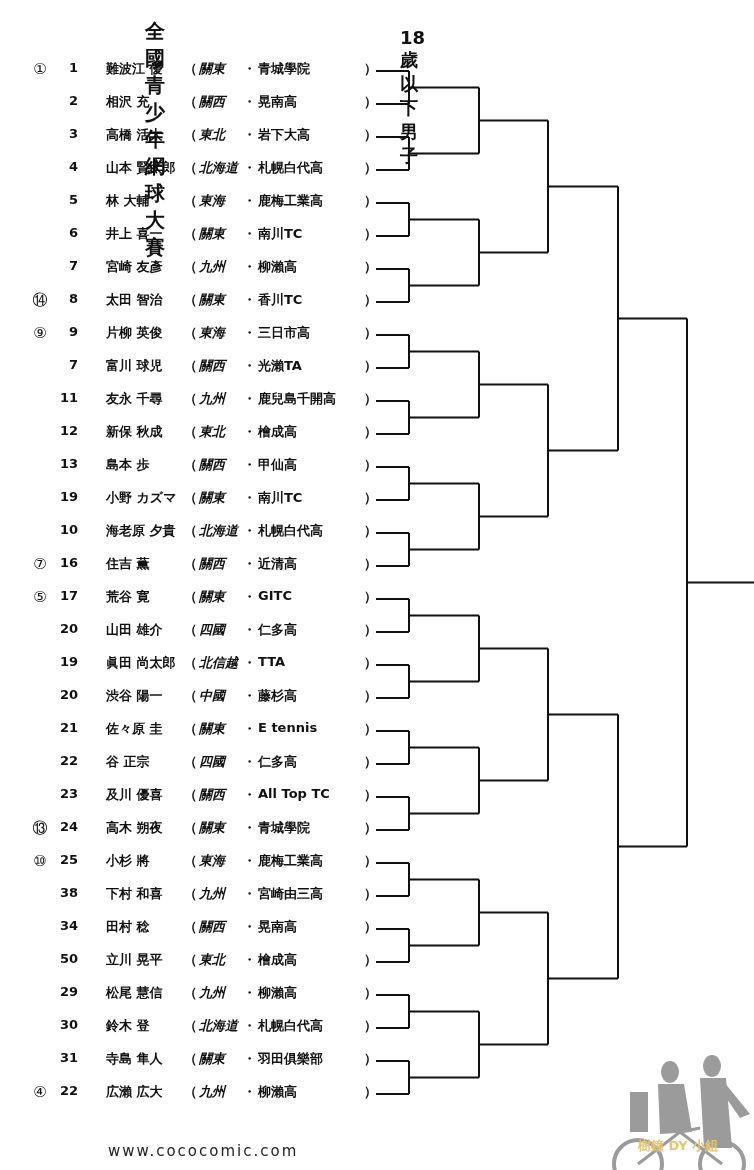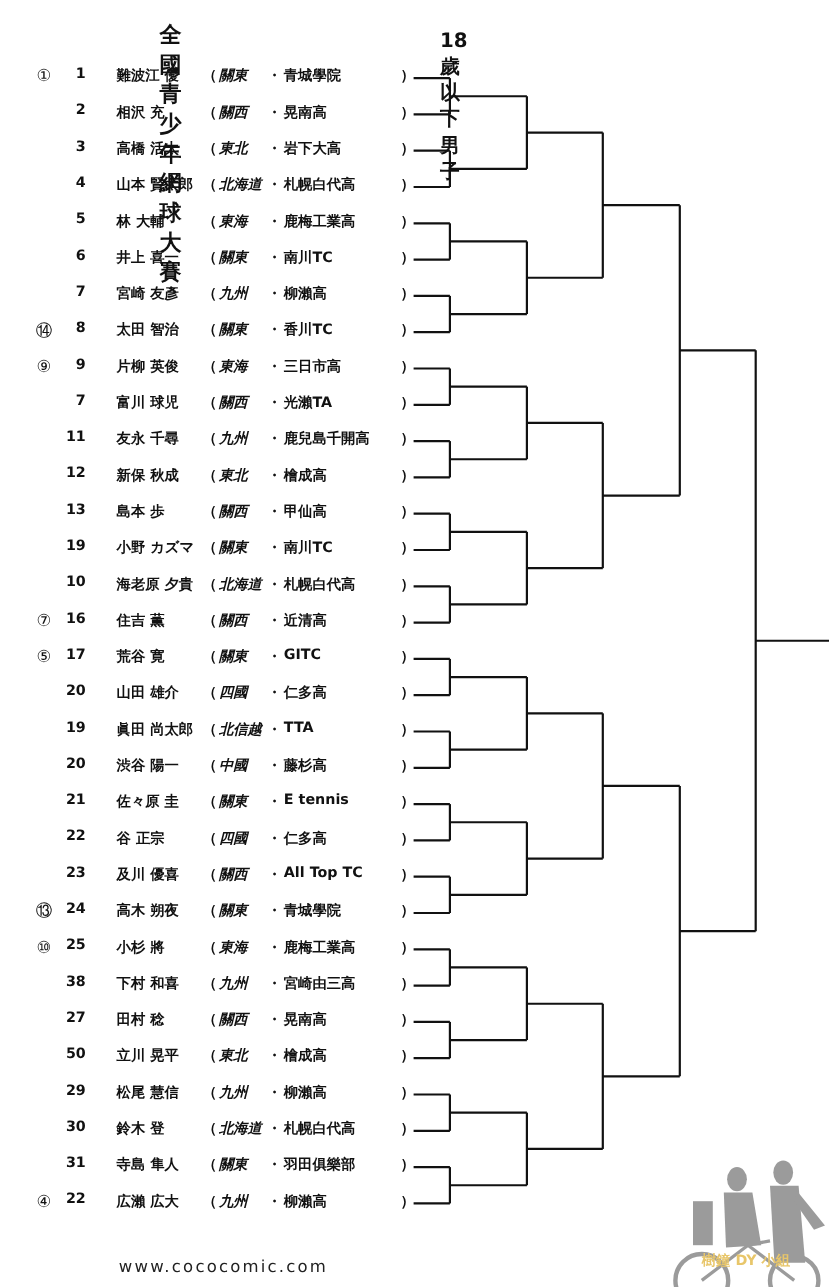--- a/index.html
+++ b/index.html
@@ -285,21 +285,21 @@
       <span class="num">38</span>
       <span class="name">下村 和喜</span>
       <span class="lp">（</span>
       <span class="region">九州</span>
       <span class="dot">・</span>
       <span class="school">宮崎由三高</span>
       <span class="rp">）</span>
     </div>
     <div class="row" style="top: 918px;">
       <span class="seed"></span>
-      <span class="num">27</span>
+      <span class="num">34</span>
       <span class="name">田村 稔</span>
       <span class="lp">（</span>
       <span class="region">關西</span>
       <span class="dot">・</span>
       <span class="school">晃南高</span>
       <span class="rp">）</span>
     </div>
     <div class="row" style="top: 951px;">
       <span class="seed"></span>
       <span class="num">50</span>

